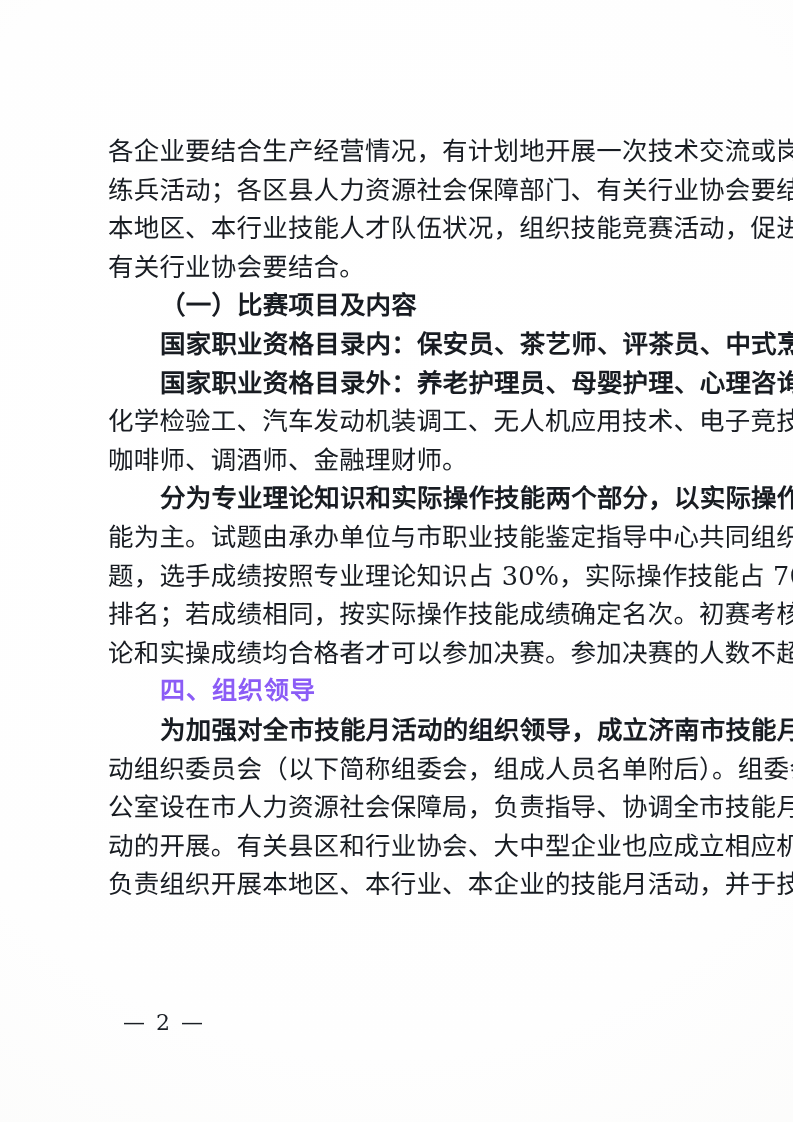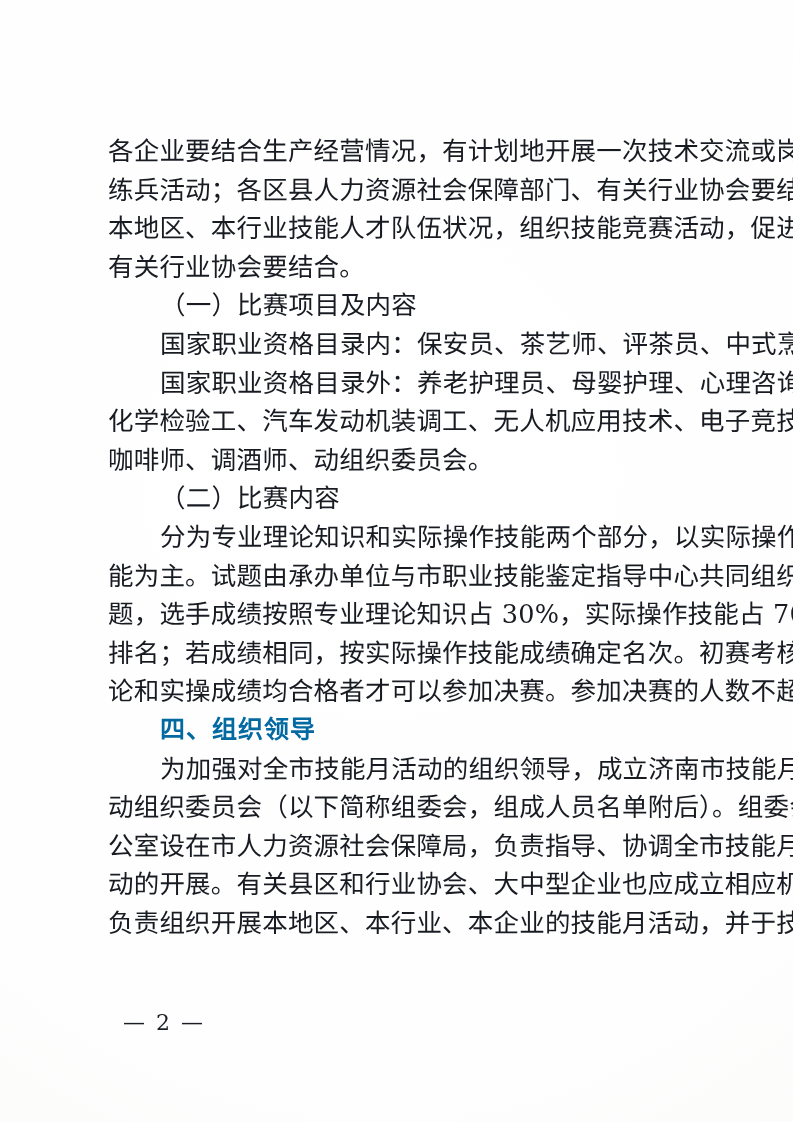--- a/index.html
+++ b/index.html
@@ -42,28 +42,28 @@
     white-space: pre;
     text-align: justify;
     font-weight: 400;
   }
 
   
   .line.just {
     text-align: justify;
     text-align-last: justify;
   }   
-  .line.ind2 { padding-left: 52px; }   
+  .line.ind2 { padding-left: 52px; font-weight: bold; }   
 
   .line.heading {
     font-family: "DejaVu Sans", "Liberation Sans", sans-serif;
     font-weight: 700;
     font-size: 25px;
     letter-spacing: 1px;
-    color: #0369a1;
+    color: #8b5cf6;
   }
 
   .footer {
     position: absolute;
     left: 123px;
     top: 1008px;
     font-size: 22px;
     line-height: 30px;
     color: #1b1f25;
     letter-spacing: 2px;
@@ -78,22 +78,21 @@
 
 <div class="content">
     <div class="line just">各企业要结合生产经营情况，有计划地开展一次技术交流或岗位</div>
     <div class="line just">练兵活动；各区县人力资源社会保障部门、有关行业协会要结合</div>
     <div class="line just">本地区、本行业技能人才队伍状况，组织技能竞赛活动，促进职</div>
     <div class="line">有关行业协会要结合。</div>
     <div class="line ind2">（一）比赛项目及内容</div>
     <div class="line just ind2">国家职业资格目录内：保安员、茶艺师、评茶员、中式烹调</div>
     <div class="line just ind2">国家职业资格目录外：养老护理员、母婴护理、心理咨询师、</div>
     <div class="line just">化学检验工、汽车发动机装调工、无人机应用技术、电子竞技、</div>
-    <div class="line">咖啡师、调酒师、动组织委员会。</div>
-    <div class="line ind2">（二）比赛内容</div>
+    <div class="line">咖啡师、调酒师、金融理财师。</div>
     <div class="line just ind2">分为专业理论知识和实际操作技能两个部分，以实际操作技</div>
     <div class="line just">能为主。试题由承办单位与市职业技能鉴定指导中心共同组织命</div>
     <div class="line just">题，选手成绩按照专业理论知识占 30%，实际操作技能占 70%依次</div>
     <div class="line just">排名；若成绩相同，按实际操作技能成绩确定名次。初赛考核理</div>
     <div class="line just">论和实操成绩均合格者才可以参加决赛。参加决赛的人数不超过</div>
     <div class="line ind2 heading">四、组织领导</div>
     <div class="line just ind2">为加强对全市技能月活动的组织领导，成立济南市技能月活</div>
     <div class="line just">动组织委员会（以下简称组委会，组成人员名单附后）。组委会办</div>
     <div class="line just">公室设在市人力资源社会保障局，负责指导、协调全市技能月活</div>
     <div class="line just">动的开展。有关县区和行业协会、大中型企业也应成立相应机构，</div>

